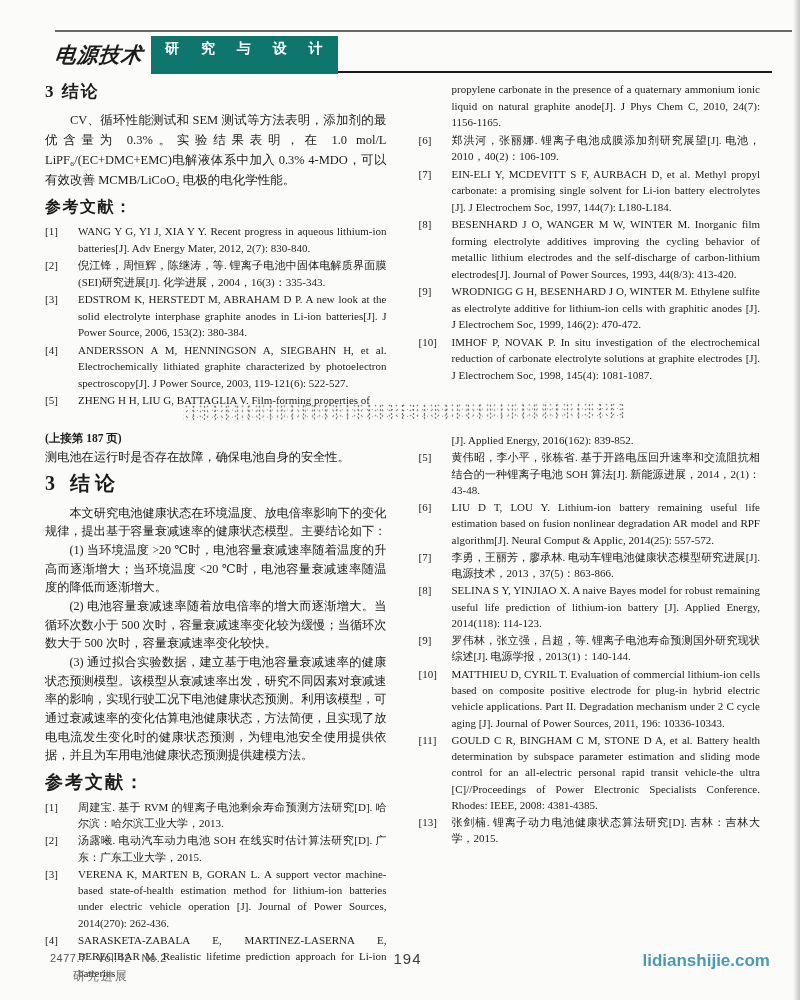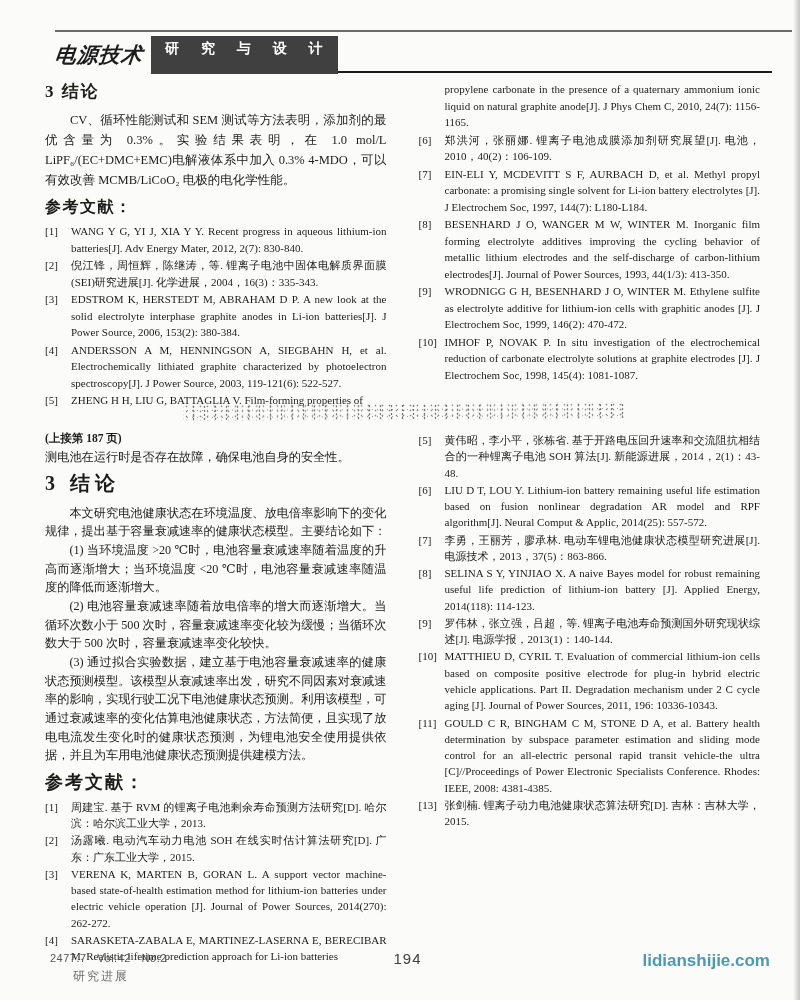--- a/index.html
+++ b/index.html
@@ -17,21 +17,21 @@
 
   
   .header{position:absolute;left:0;top:28px;right:0;height:40px;}
   .header-toprule{position:absolute;left:55px;right:8px;top:2px;height:2px;background:#6a6a6a;}
   .header-row{position:absolute;left:55px;right:28px;top:8px;display:flex;align-items:stretch;}
   .journal-logo{
     font-weight:900;font-style:italic;font-size:21px;letter-spacing:1px;
     transform:skewX(-6deg);padding-right:8px;white-space:nowrap;align-self:center;
   }
   .section-banner{
-    background:#404040;color:#fff;font-weight:bold;font-size:14px;
+    background:#0f766e;color:#fff;font-weight:bold;font-size:14px;
     letter-spacing:9px;padding:4px 6px 16px 14px;white-space:nowrap;
     font-family:"Liberation Sans","DejaVu Sans",sans-serif;
   }
   .header-tailrule{flex:1;align-self:flex-end;height:2px;background:#1b1b1b;margin-bottom:1px;}
 
   
   .article{position:absolute;left:45px;right:40px;display:grid;grid-template-columns:1fr 1fr;column-gap:32px;}
   .a1{top:80px;}
   .a2{top:431px;}
   .col{min-width:0;}
@@ -41,21 +41,21 @@
   .refs-heading{font-size:16px;font-weight:bold;letter-spacing:1.5px;margin:7px 0 5px 0;}
   .a2 .refs-heading{font-size:18px;letter-spacing:2px;margin:5px 0 5px 0;}
 
   .body-para{font-size:12.5px;line-height:1.6;text-align:justify;margin:0;}
   .a2 .body-para{font-size:12.2px;line-height:1.53;}
   .indent{text-indent:2em;}
   .cont-note{font-size:11.5px;font-weight:bold;margin:0 0 2px 0;}
 
   .ref-list{font-size:11px;line-height:1.5;}
   .a2 .ref-list{line-height:1.48;}
-  .ref-item{display:flex;margin-top:1px;}
+  .ref-item{display:flex;gap:7px;margin-top:1px;}
   .ref-label{flex:0 0 26px;white-space:nowrap;}
   .ref-text{flex:1;text-align:justify;}
 
   
   .divider-noise{
     position:absolute;left:183px;top:403px;width:442px;height:17px;
     background-image:
       radial-gradient(circle,#4c4c4c .7px,transparent 1.1px),
       radial-gradient(circle,#6f6f6f .5px,transparent 1px),
       radial-gradient(circle,#3c3c3c .6px,transparent 1.2px);
@@ -124,21 +124,21 @@
           <div class="ref-item">
             <span class="ref-label">[6]</span>
             <span class="ref-text">郑洪河，张丽娜. 锂离子电池成膜添加剂研究展望[J]. 电池，2010，40(2)：106-109.</span>
           </div>
           <div class="ref-item">
             <span class="ref-label">[7]</span>
             <span class="ref-text">EIN-ELI Y, MCDEVITT S F, AURBACH D, et al. Methyl propyl carbonate: a promising single solvent for Li-ion battery electrolytes [J]. J Electrochem Soc, 1997, 144(7): L180-L184.</span>
           </div>
           <div class="ref-item">
             <span class="ref-label">[8]</span>
-            <span class="ref-text">BESENHARD J O, WANGER M W, WINTER M. Inorganic film forming electrolyte additives improving the cycling behavior of metallic lithium electrodes and the self-discharge of carbon-lithium electrodes[J]. Journal of Power Sources, 1993, 44(1/3): 413-350.</span>
+            <span class="ref-text">BESENHARD J O, WANGER M W, WINTER M. Inorganic film forming electrolyte additives improving the cycling behavior of metallic lithium electrodes and the self-discharge of carbon-lithium electrodes[J]. Journal of Power Sources, 1993, 44(8/3): 413-420.</span>
           </div>
           <div class="ref-item">
             <span class="ref-label">[9]</span>
             <span class="ref-text">WRODNIGG G H, BESENHARD J O, WINTER M. Ethylene sulfite as electrolyte additive for lithium-ion cells with graphitic anodes [J]. J Electrochem Soc, 1999, 146(2): 470-472.</span>
           </div>
           <div class="ref-item">
             <span class="ref-label">[10]</span>
             <span class="ref-text">IMHOF P, NOVAK P. In situ investigation of the electrochemical reduction of carbonate electrolyte solutions at graphite electrodes [J]. J Electrochem Soc, 1998, 145(4): 1081-1087.</span>
           </div>
         </div>
@@ -163,30 +163,34 @@
           <div class="ref-item">
             <span class="ref-label">[1]</span>
             <span class="ref-text">周建宝. 基于 RVM 的锂离子电池剩余寿命预测方法研究[D]. 哈尔滨：哈尔滨工业大学，2013.</span>
           </div>
           <div class="ref-item">
             <span class="ref-label">[2]</span>
             <span class="ref-text">汤露曦. 电动汽车动力电池 SOH 在线实时估计算法研究[D]. 广东：广东工业大学，2015.</span>
           </div>
           <div class="ref-item">
             <span class="ref-label">[3]</span>
-            <span class="ref-text">VERENA K, MARTEN B, GORAN L. A support vector machine-based state-of-health estimation method for lithium-ion batteries under electric vehicle operation [J]. Journal of Power Sources, 2014(270): 262-272.</span>
+            <span class="ref-text">VERENA K, MARTEN B, GORAN L. A support vector machine-based state-of-health estimation method for lithium-ion batteries under electric vehicle operation [J]. Journal of Power Sources, 2014(270): 262-436.</span>
           </div>
           <div class="ref-item">
             <span class="ref-label">[4]</span>
             <span class="ref-text">SARASKETA-ZABALA E, MARTINEZ-LASERNA E, BERECIBAR M. Realistic lifetime prediction approach for Li-ion batteries</span>
           </div>
         </div>
     </div>
     <div class="col">
       <div class="ref-list">
+          <div class="ref-item">
+            <span class="ref-label"></span>
+            <span class="ref-text">[J]. Applied Energy, 2016(162): 839-852.</span>
+          </div>
           <div class="ref-item">
             <span class="ref-label">[5]</span>
             <span class="ref-text">黄伟昭，李小平，张栋省. 基于开路电压回升速率和交流阻抗相结合的一种锂离子电池 SOH 算法[J]. 新能源进展，2014，2(1)：43-48.</span>
           </div>
           <div class="ref-item">
             <span class="ref-label">[6]</span>
             <span class="ref-text">LIU D T, LOU Y. Lithium-ion battery remaining useful life estimation based on fusion nonlinear degradation AR model and RPF algorithm[J]. Neural Comput &amp; Applic, 2014(25): 557-572.</span>
           </div>
           <div class="ref-item">
             <span class="ref-label">[7]</span>

